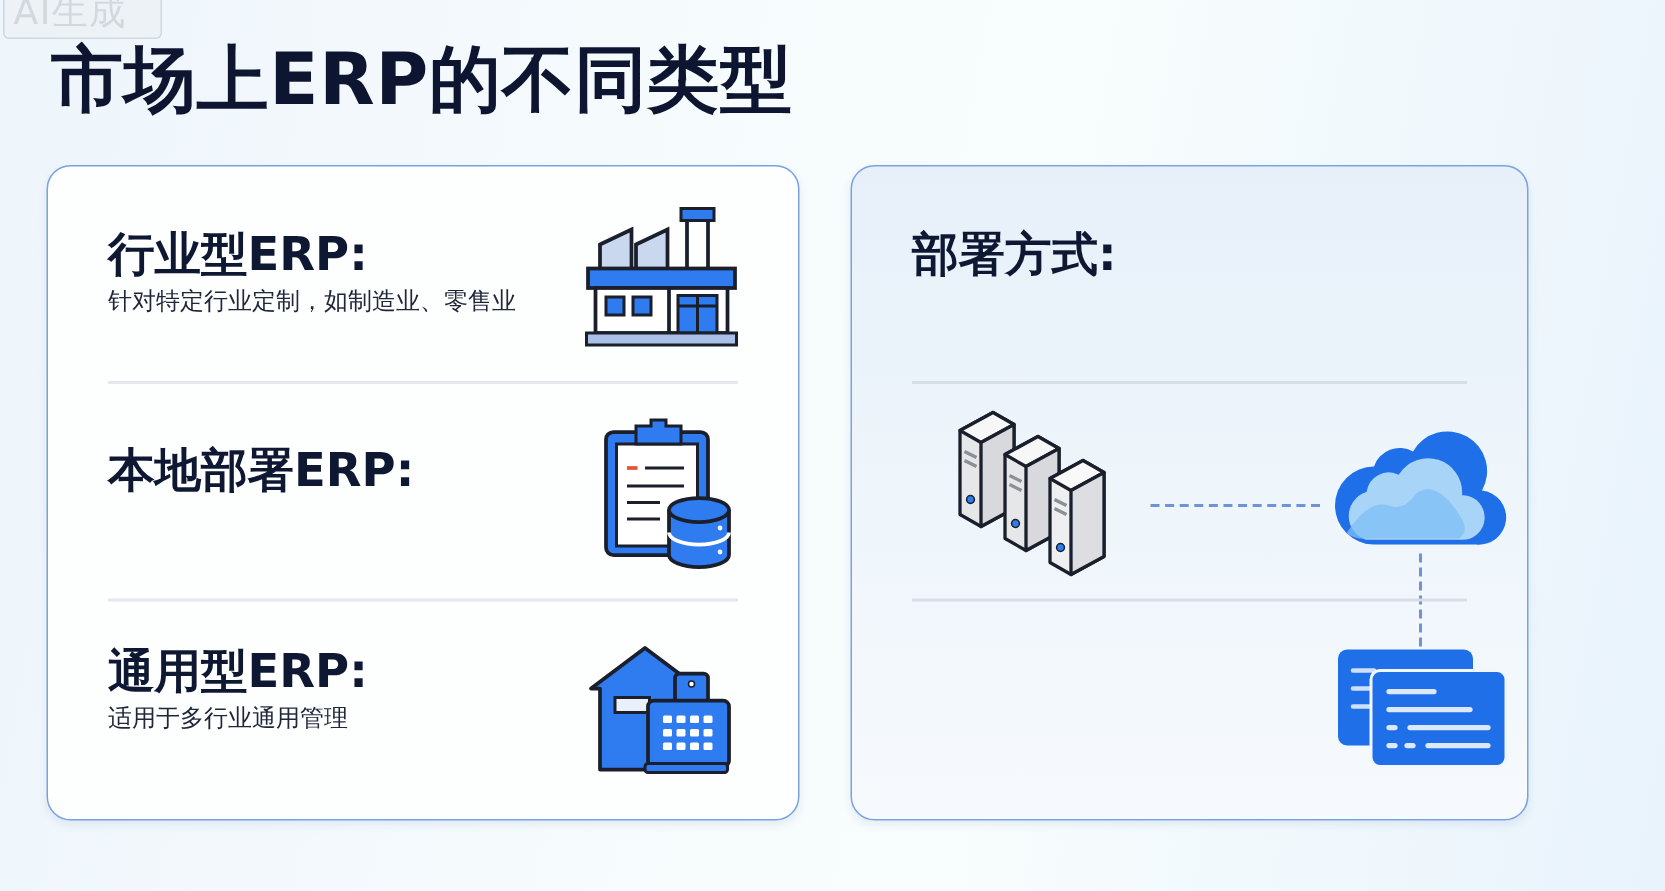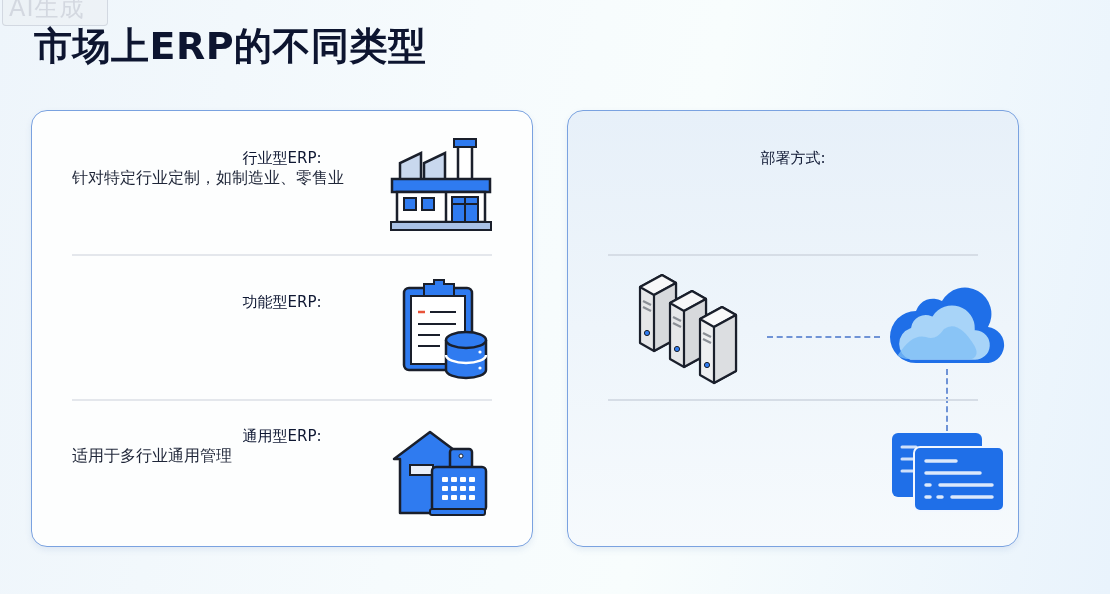--- a/index.html
+++ b/index.html
@@ -16,34 +16,34 @@
     border: 1px solid rgba(200,205,215,0.7);
     border-radius: 4px;
     background: rgba(235,238,243,0.55);
     color: rgba(210,214,222,0.95);
     font-size: 24px; line-height: 30px;
     padding-left: 6px;
     letter-spacing: 1px;
   }
   .page-title {
     position: absolute; left: 34px; top: 21px;
-    font-size: 38px; font-weight: bold; color: #0d1530;
+    font-size: 48px; font-weight: bold; color: #0d1530;
     letter-spacing: 0.5px;
   }
   .card {
     position: absolute; top: 110px; height: 437px;
     border: 1.5px solid #7aa2e0;
     border-radius: 16px;
     box-shadow: 0 3px 6px rgba(60,100,170,0.10);
   }
   .card-left { left: 31px; width: 502px; background: #fdfefe; }
   .card-right { left: 567px; width: 452px; background: linear-gradient(180deg, #e7f0f9 0%, #eef5fb 50%, #f6fafd 100%); }
 
   .row { position: absolute; left: 40px; right: 40px; }
-  .row-title { font-size: 15px; font-weight: normal; color: #0f1833; text-align: center; }
+  .row-title { font-size: 31px; font-weight: bold; color: #0f1833; }
   .row-desc { font-size: 16px; color: #1f2638; margin-top: 0; }
   .divider { position: absolute; left: 40px; right: 40px; height: 2px; background: #e4e7ec; }
   .card-right .divider { background: #d6dde6; }
   .icon { position: absolute; }
   .dash-h { position: absolute; left: 199px; top: 225px; width: 113px; border-top: 2px dashed #6f93d6; }
   .dash-v { position: absolute; left: 378px; top: 258px; height: 62px; border-left: 2px dashed #6f93d6; }
 </style>
 </head>
 <body>
 
@@ -66,21 +66,21 @@
     <rect x="16" y="63" width="12" height="12" fill="#2f7bf0" stroke="#1a1f2b" stroke-width="2"></rect>
     <rect x="34" y="63" width="12" height="12" fill="#2f7bf0" stroke="#1a1f2b" stroke-width="2"></rect>
     <rect x="64" y="62" width="26" height="25" fill="#2f7bf0" stroke="#1a1f2b" stroke-width="2"></rect>
     <line x1="77" y1="62" x2="77" y2="87" stroke="#1a1f2b" stroke-width="2"></line>
     <line x1="64" y1="69" x2="90" y2="69" stroke="#1a1f2b" stroke-width="2"></line>
     <rect x="3" y="87" width="100" height="8" fill="#a9c1e6" stroke="#1a1f2b" stroke-width="2"></rect>
   </svg>
   <div class="divider" style="top:143px;"></div>
 
   <div class="row" style="top:182px;">
-    <div class="row-title">功能型ERP:</div>
+    <div class="row-title">本地部署ERP:</div>
   </div>
   <svg class="icon" style="left:368px; top:167px;" width="90" height="104" viewBox="0 0 90 104">
     <rect x="4" y="10" width="68" height="82" rx="5" fill="#2f7bf0" stroke="#1a1f2b" stroke-width="2.5"></rect>
     <rect x="11" y="18" width="54" height="68" fill="#fff" stroke="#1a1f2b" stroke-width="2"></rect>
     <path d="M24 6 h10 v-4 h10 v4 h10 v12 h-30 z" fill="#2f7bf0" stroke="#1a1f2b" stroke-width="2"></path>
     <line x1="18" y1="34" x2="25" y2="34" stroke="#e8533a" stroke-width="2.5"></line>
     <line x1="30" y1="34" x2="56" y2="34" stroke="#1a1f2b" stroke-width="2"></line>
     <line x1="18" y1="46" x2="56" y2="46" stroke="#1a1f2b" stroke-width="2"></line>
     <line x1="18" y1="57" x2="40" y2="57" stroke="#1a1f2b" stroke-width="2"></line>
     <line x1="18" y1="68" x2="40" y2="68" stroke="#1a1f2b" stroke-width="2"></line>

